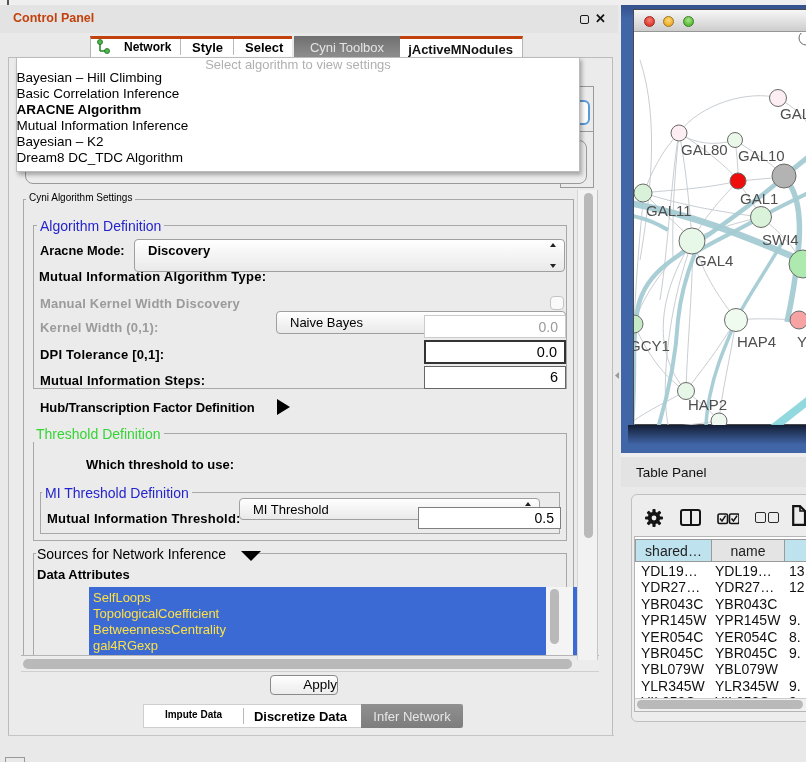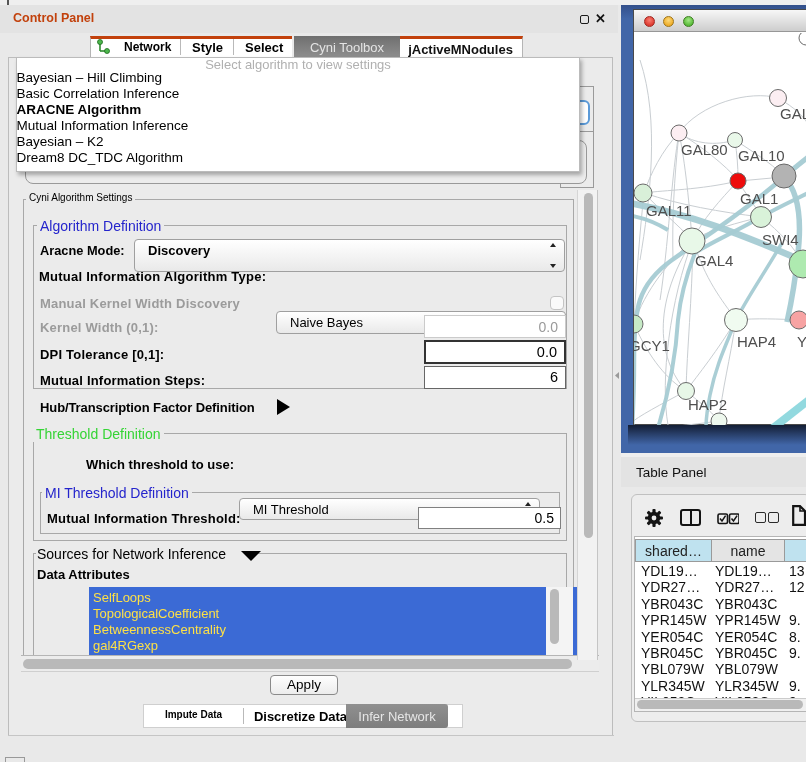--- a/index.html
+++ b/index.html
@@ -122,27 +122,27 @@
 </div>
 <div class="abs" style="left:546px;top:587px;width:27px;height:68px;background:#f4f4f4;"></div>
 <div class="abs" style="left:550px;top:589px;width:9px;height:55px;background:#b9b9b9;border-radius:5px;"></div>
 
 <div class="abs" style="left:21px;top:655px;width:578px;height:17px;background:#ececec;border-top:1px solid #b5b5b5;border-bottom:1px solid #cfcfcf;"></div>
 <div class="abs" style="left:23px;top:659px;width:549px;height:10px;background:#b9b9b9;border-radius:5px;"></div>
 
 <div class="abs" style="left:577px;top:190px;width:21px;height:470px;background:#f2f2f2;border-left:1px solid #d5d5d5;border-right:1px solid #c5c5c5;"></div>
 <div class="abs" style="left:584px;top:193px;width:9px;height:345px;background:#b9b9b9;border-radius:5px;"></div>
 
-<div class="abs" style="left:270px;top:675px;width:68px;height:20px;border:1px solid #8a8a8a;border-radius:4px;background:linear-gradient(#fefefe,#ececec);font-size:13.5px;text-align:center;padding-top:1px;">Apply</div>
+<div class="abs" style="left:270px;top:675px;width:68px;height:20px;border:1px solid #8a8a8a;border-radius:4px;background:linear-gradient(#fefefe,#ececec);font-size:13.5px;text-align:right;padding-top:1px;">Apply</div>
 
 <div class="abs" style="left:143px;top:704px;width:320px;height:24px;background:#fff;border:1px solid #cfcfcf;"></div>
 <div class="abs b" style="left:145px;top:709px;width:97px;text-align:center;font-size:10px;">Impute Data</div>
 <div class="abs" style="left:243px;top:708px;width:1px;height:16px;background:#b9b9b9;"></div>
 <div class="abs b" style="left:243px;top:709px;width:115px;text-align:center;font-size:13px;">Discretize Data</div>
-<div class="abs" style="left:346px;top:704px;width:102px;height:24px;background:linear-gradient(#909090,#7d7d7d);border-radius:0 3px 3px 0;color:#e6e6e6;font-size:13px;text-align:center;padding-top:5px;">Infer Network</div>
+<div class="abs" style="left:361px;top:704px;width:102px;height:24px;background:linear-gradient(#909090,#7d7d7d);border-radius:0 3px 3px 0;color:#e6e6e6;font-size:13px;text-align:center;padding-top:5px;">Infer Network</div>
 <div class="abs" style="left:8px;top:735px;width:606px;height:1px;background:#c5c5c5;"></div>
 
 <div class="abs" style="left:5px;top:757px;width:20px;height:16px;border:1.5px solid #999;background:#e9e9e9;"></div>
 
 <div class="abs" style="left:615px;top:372px;width:4px;height:7px;background:#9a9a9a;clip-path:polygon(100% 0,0 50%,100% 100%);"></div>
 
 <div class="abs" style="left:621px;top:5px;width:185px;height:448px;background:linear-gradient(#33508b,#4166a8 14px);"></div>
 
 <div class="abs" style="left:628px;top:425px;width:178px;height:20px;background:linear-gradient(rgba(8,12,24,0.8),rgba(8,12,24,0));"></div>
 

